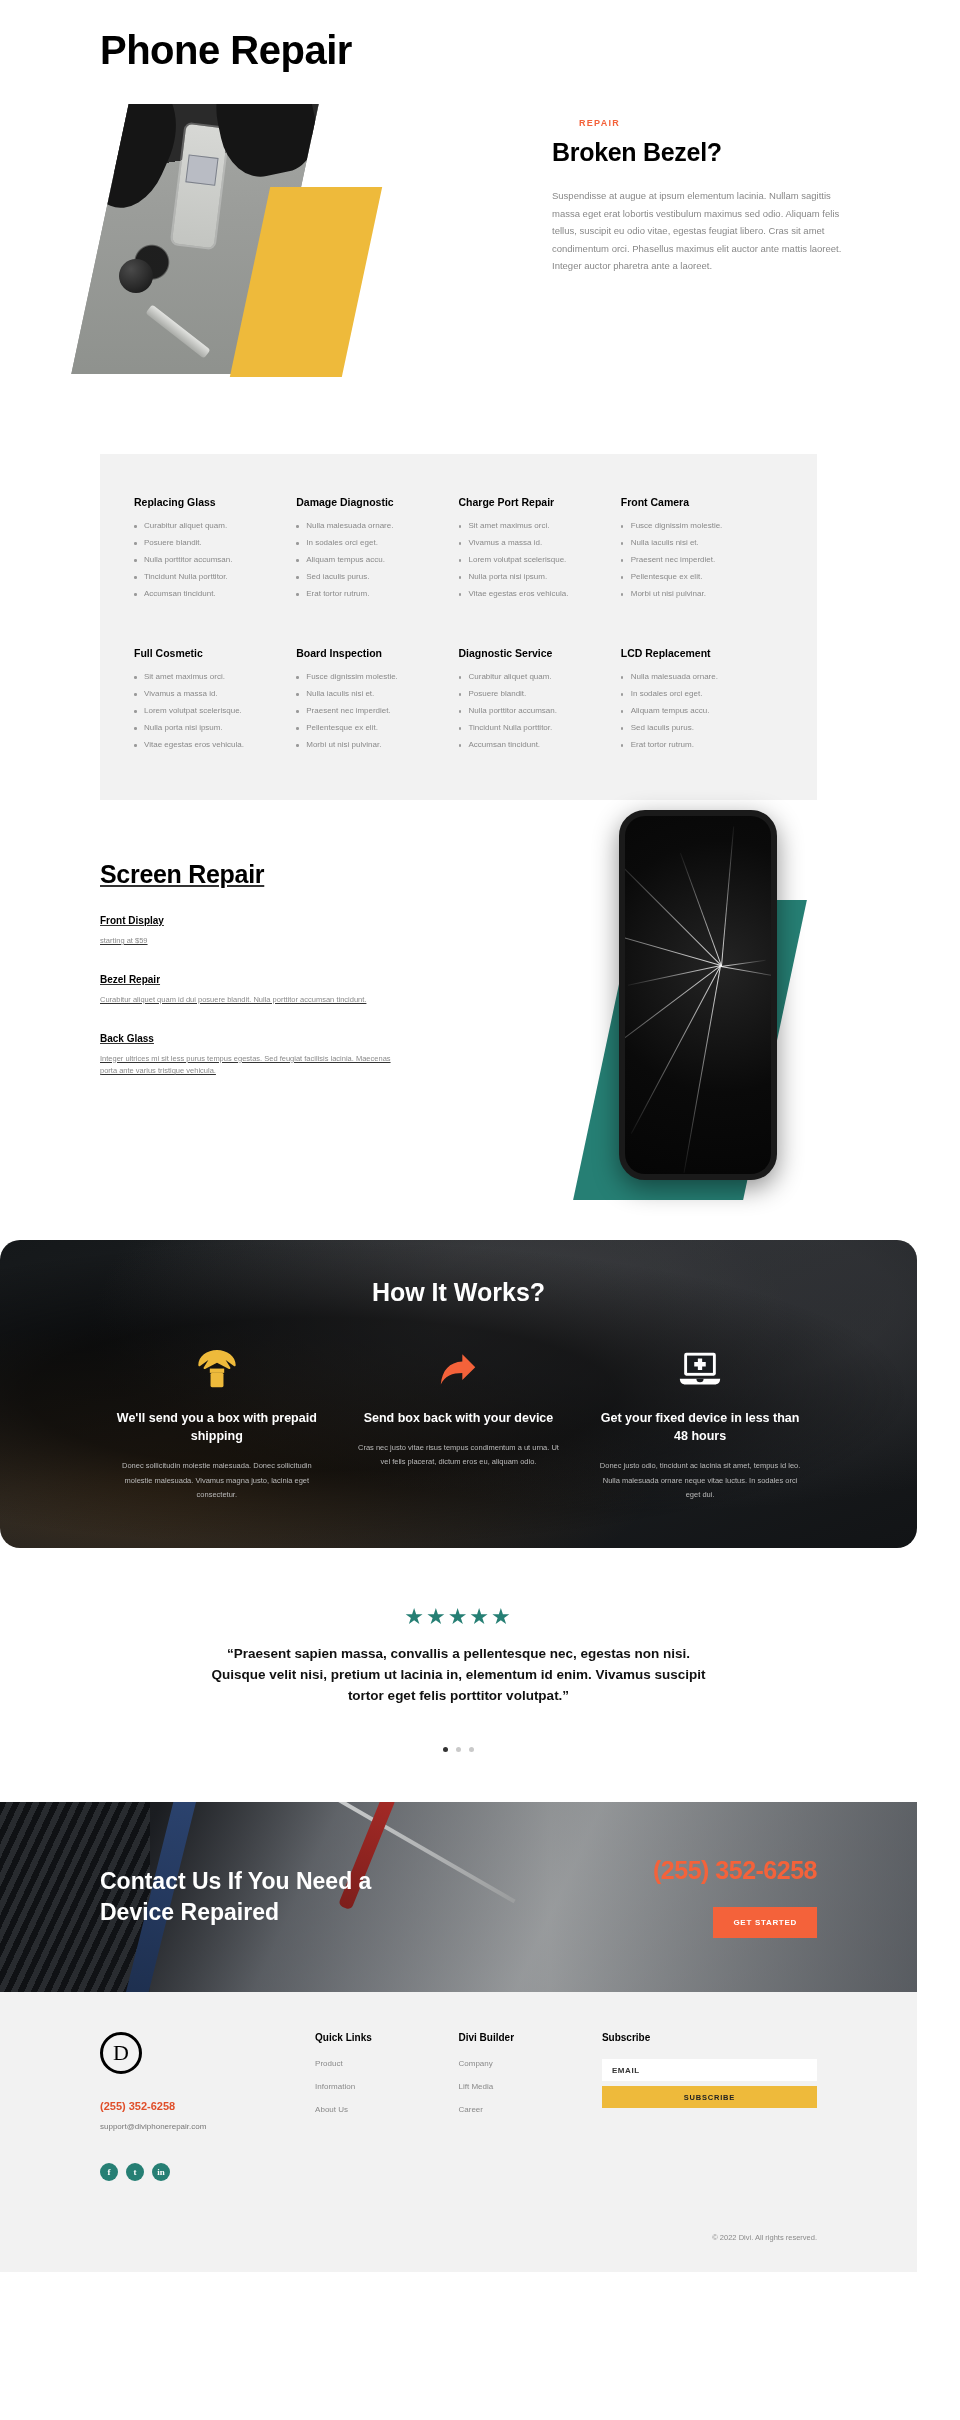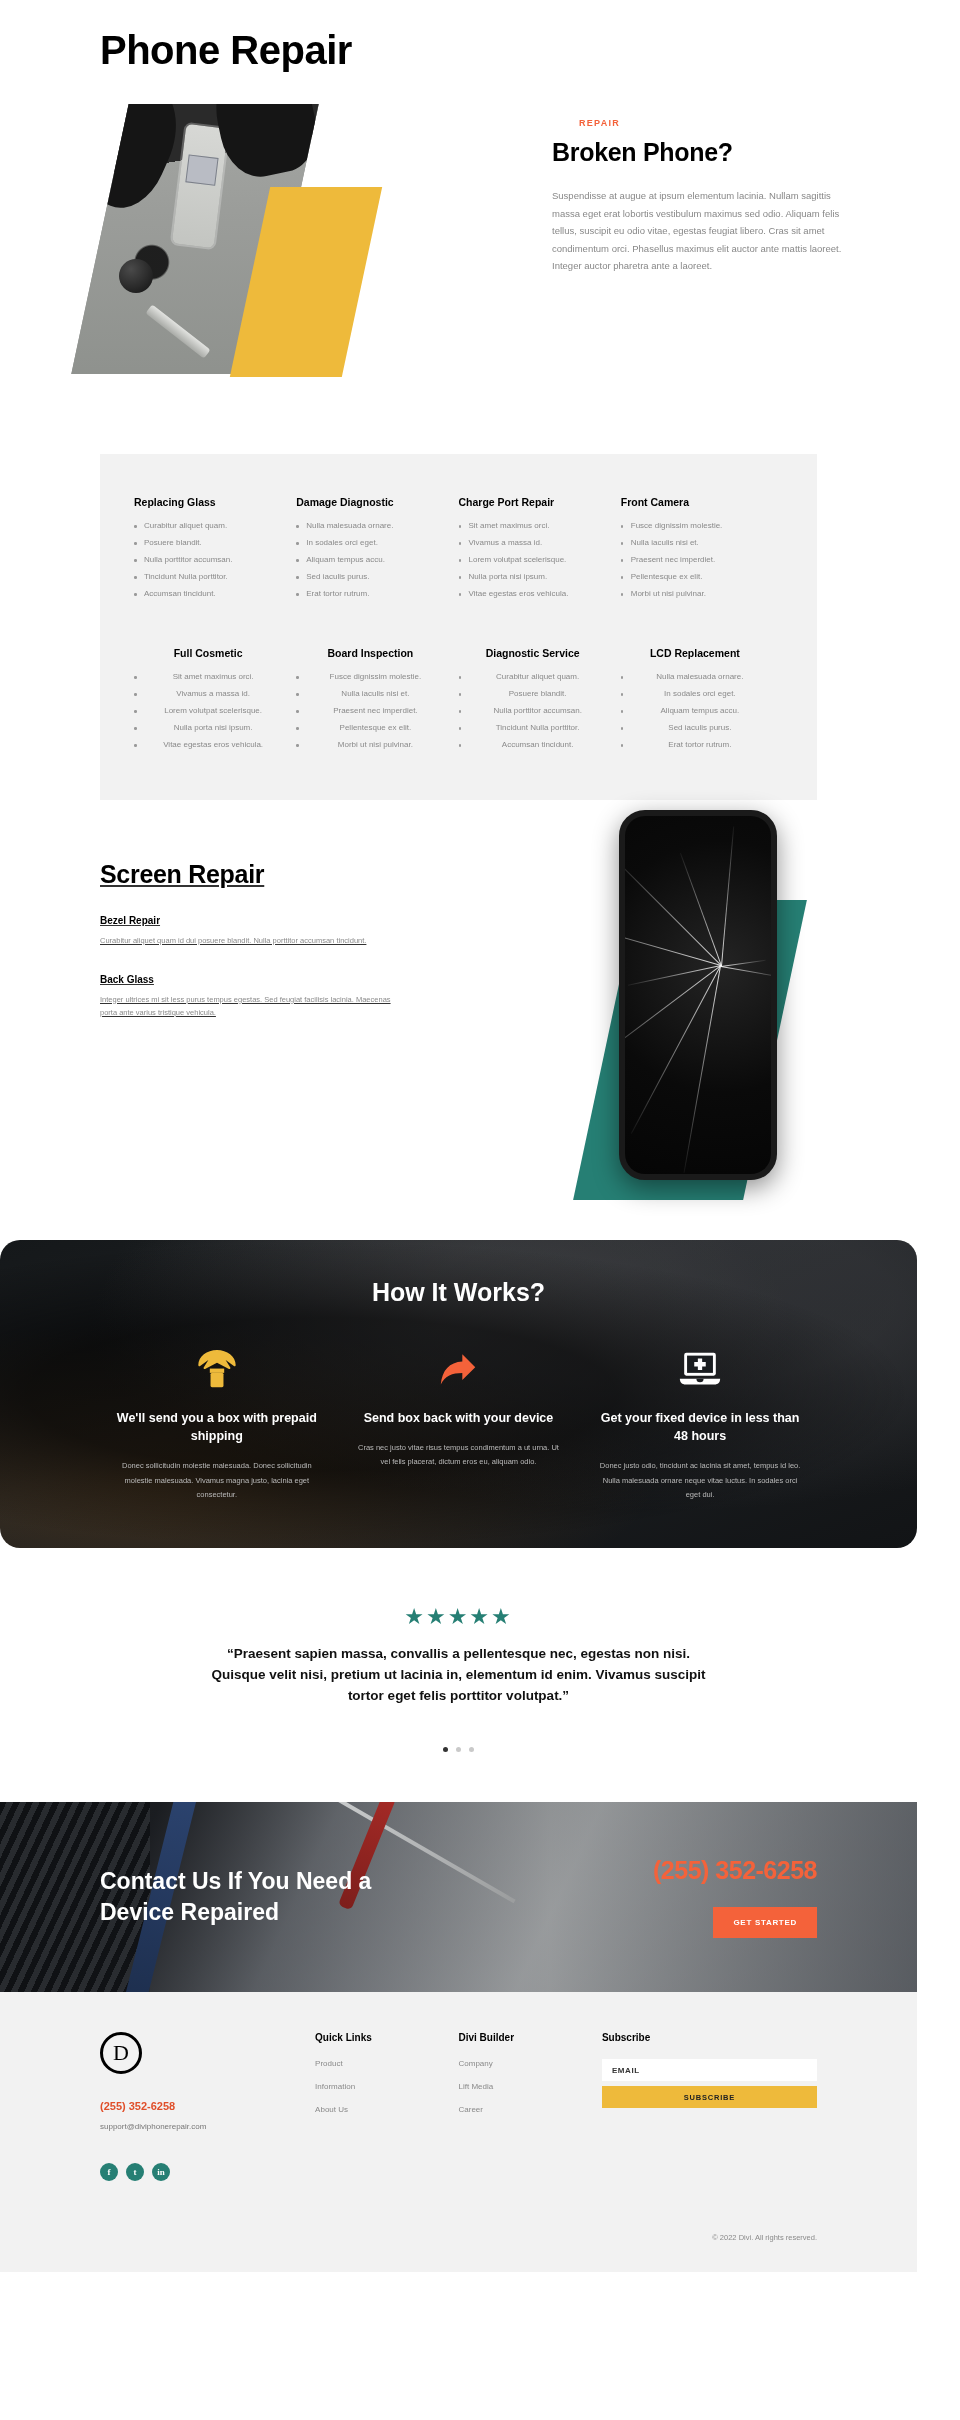--- a/index.html
+++ b/index.html
@@ -117,21 +117,21 @@
   }
 
   
   .services-wrap { padding: 60px 0 0 0; }
   .services {
     margin: 0 100px;
     background: #f2f2f2;
     padding: 42px 34px 42px 34px;
   }
   .srow { display: flex; }
-  .srow + .srow { margin-top: 40px; text-align: center; }
+  .srow + .srow { margin-top: 40px; }
   .scol { width: 25%; padding-right: 14px; }
   .scol h4 {
     font-size: 10.5px;
     font-weight: 700;
     color: #000;
     margin-bottom: 14px;
   }
   .scol ul { list-style: none; }
   .scol li {
     font-size: 8px;
@@ -381,21 +381,21 @@
           <div class="phoneobj"></div>
           <div class="glove2"></div>
           <div class="cap"></div>
           <div class="tool"></div>
         </div>
       </div>
       <div class="hero-yellow"></div>
 
       <div class="hero-text">
         <div class="eyebrow">REPAIR</div>
-        <h2 class="hero-h2">Broken Phone?</h2>
+        <h2 class="hero-h2">Broken Bezel?</h2>
         <p class="hero-p">Suspendisse at augue at ipsum elementum lacinia. Nullam sagittis massa eget erat lobortis vestibulum maximus sed odio. Aliquam felis tellus, suscipit eu odio vitae, egestas feugiat libero. Cras sit amet condimentum orci. Phasellus maximus elit auctor ante mattis laoreet. Integer auctor pharetra ante a laoreet.</p>
       </div>
     </div>
   </section>
 
   <section class="services-wrap">
     <div class="services">
 
       <div class="srow">
         <div class="scol">
@@ -483,20 +483,24 @@
         </div>
       </div>
 
     </div>
   </section>
 
   <section class="screen-wrap">
     <div class="screen-left">
       <h2 class="screen-h2">Screen Repair</h2>
 
+      <div class="sr-item">
+        <h5>Front Display</h5>
+        <p>starting at $59</p>
+      </div>
       <div class="sr-item">
         <h5>Bezel Repair</h5>
         <p>Curabitur aliquet quam id dui posuere blandit. Nulla porttitor accumsan tincidunt.</p>
       </div>
       <div class="sr-item">
         <h5>Back Glass</h5>
         <p>Integer ultrices mi sit less purus tempus egestas. Sed feugiat facilisis lacinia. Maecenas porta ante varius tristique vehicula.</p>
       </div>
     </div>
 

